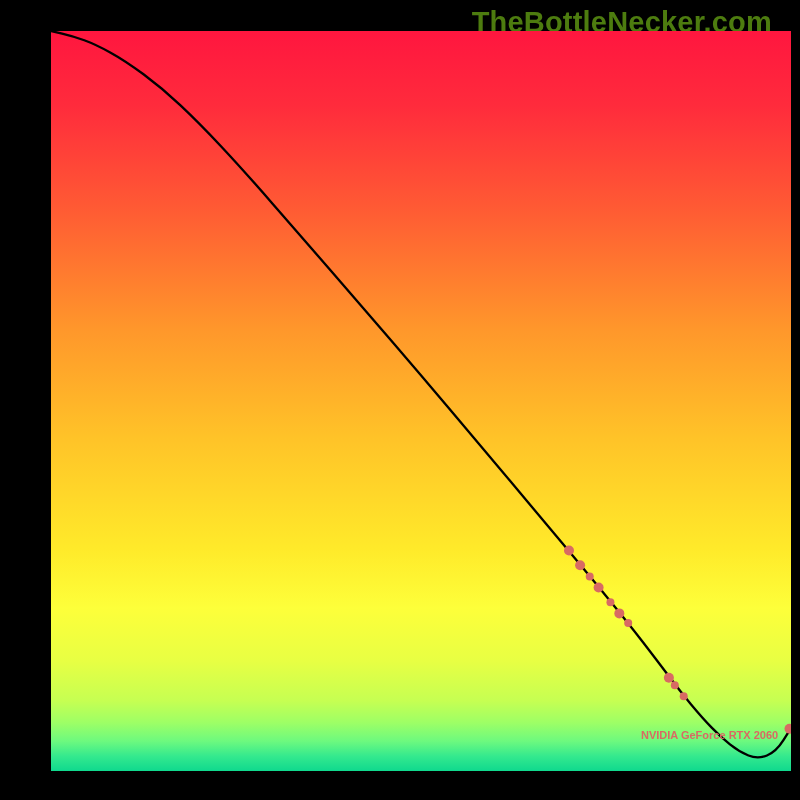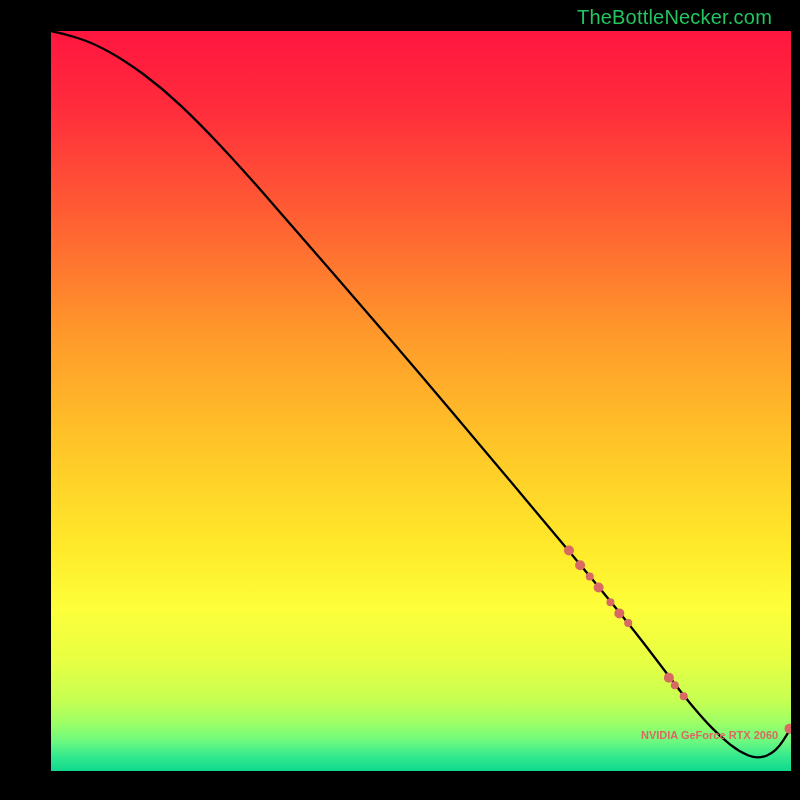--- a/index.html
+++ b/index.html
@@ -23,23 +23,23 @@
     top: 31px;
     width: 740px;
     height: 740px;
     overflow: hidden;
     padding-left: 20px;
   }
   .watermark {
     position: absolute;
     top: 6px;
     right: 28px;
-    color: #22c55e;
-    font-size: 20px;
-    font-weight: 400;
+    color: #4d7c0f;
+    font-size: 29px;
+    font-weight: 700;
     letter-spacing: 0.2px;
     user-select: none;
   }
 </style>
 </head>
 <body>
 
 <div class="stage">
   <div class="watermark">TheBottleNecker.com</div>
 

